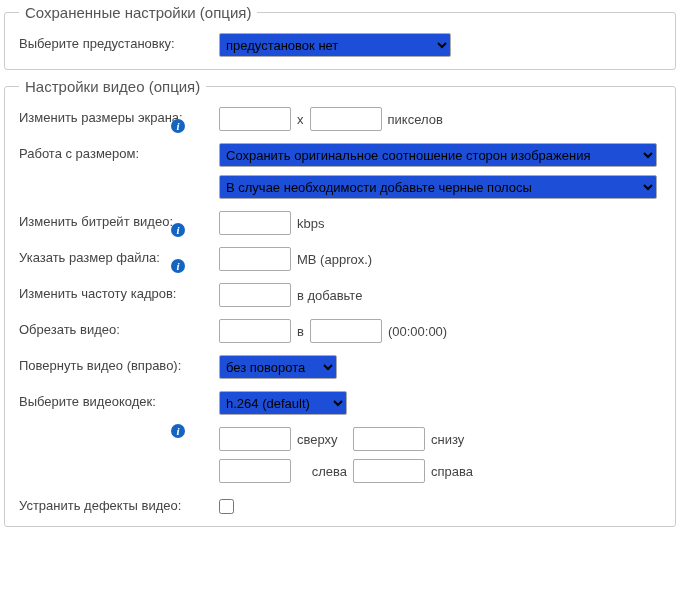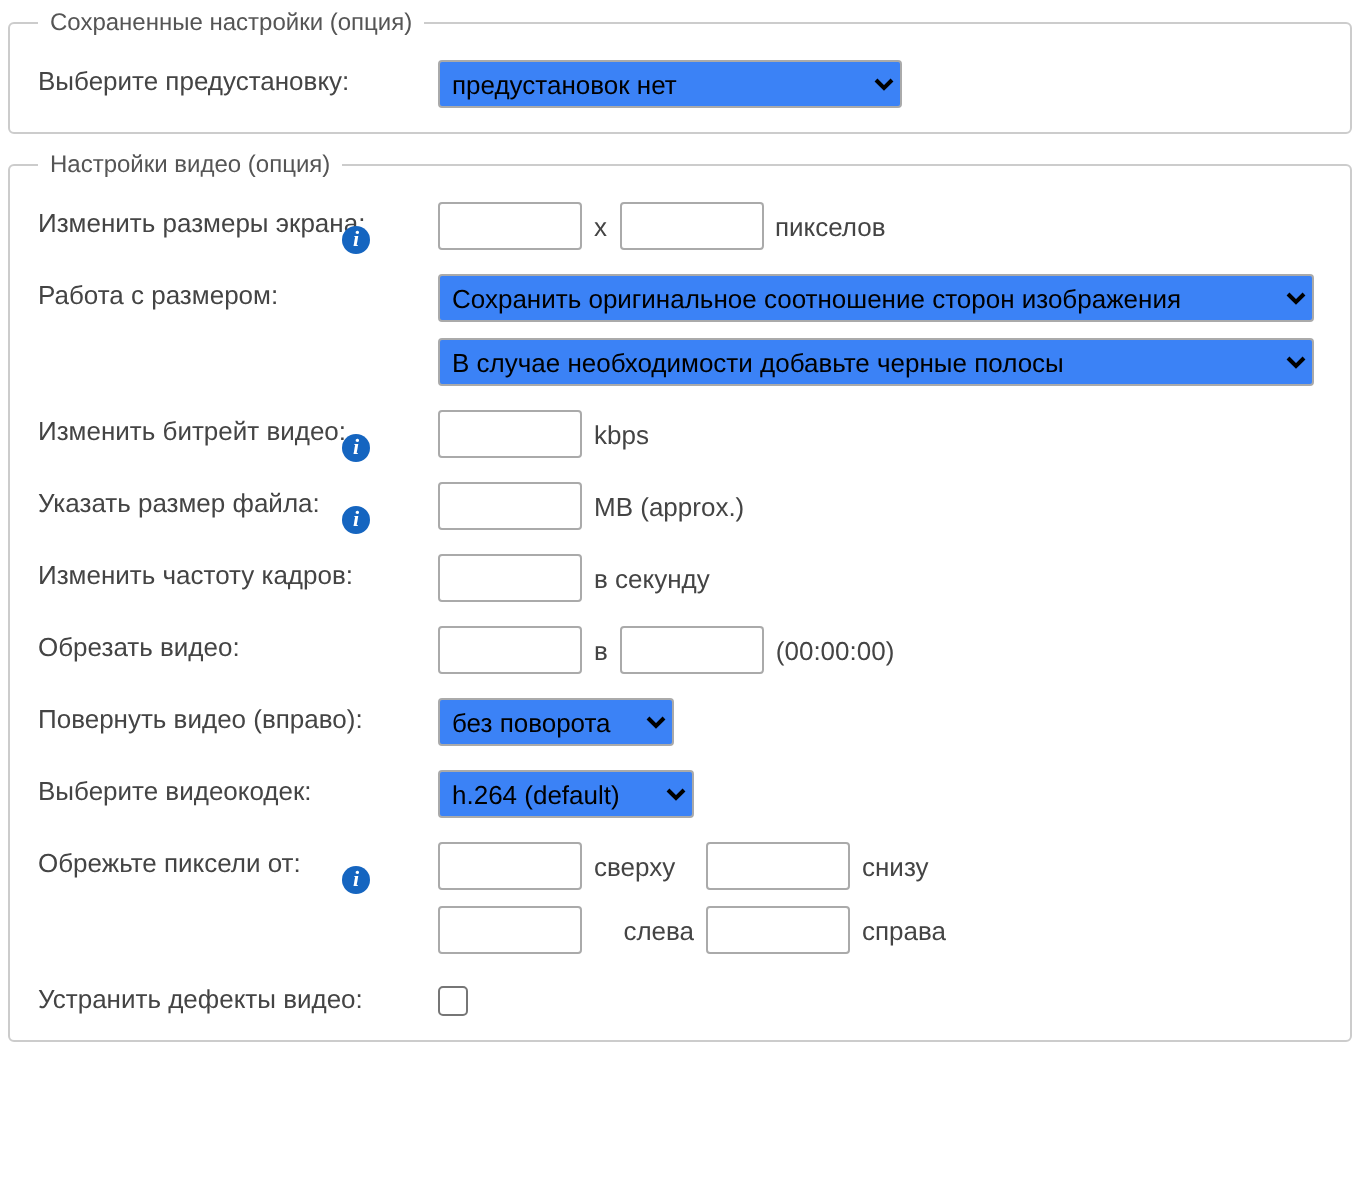--- a/index.html
+++ b/index.html
@@ -17,21 +17,21 @@
     }
     fieldset {
       border: 1px solid #ccc;
       border-radius: 3px;
       padding: 12px 14px;
       margin-bottom: 8px;
     }
     legend {
       padding: 0 6px;
       color: #555;
-      font-size: 12px;
+      font-size: 15px;
     }
     .row {
       display: flex;
       align-items: flex-start;
       margin-bottom: 12px;
     }
     .row:last-child {
       margin-bottom: 0;
       justify-content: space-between;
     }
@@ -62,21 +62,21 @@
       border-radius: 2px;
       padding: 2px 4px;
       font-size: 13px;
       background: #fff;
     }
     select {
       height: 24px;
       border: 1px solid #aaa;
       border-radius: 2px;
       font-size: 13px;
-      background: #3b82f6;
+      background: #1d4ed8;
       padding: 1px 2px;
     }
     input[type="checkbox"] {
       width: 15px;
       height: 15px;
       margin-top: 4px;
     }
     .w-small {
       width: 72px;
     }
@@ -177,21 +177,21 @@
       <span class="unit">MB (approx.)</span>
     </div>
   </div>
 
   <div class="row">
     <div class="label-col">
       <span>Изменить частоту кадров:</span>
     </div>
     <div class="controls-col">
       <input type="text" class="w-small" style="">
-      <span class="unit">в секунду</span>
+      <span class="unit">в добавьте</span>
     </div>
   </div>
 
   <div class="row">
     <div class="label-col">
       <span>Обрезать видео:</span>
     </div>
     <div class="controls-col">
       <input type="text" class="w-small" style="">
       <span class="unit">в</span>
@@ -218,21 +218,20 @@
     </div>
     <div class="controls-col">
       <select style="width:128px;">
         <option>h.264 (default)</option>
       </select>
     </div>
   </div>
 
   <div class="row">
     <div class="label-col" style="padding-bottom:6px;">
-      <span>Обрежьте пиксели от:</span>
       <span class="info-icon">i</span>
     </div>
     <div class="controls-stack">
       <div class="controls-col">
         <input type="text" class="w-med" style="">
         <span class="unit" style="width:50px;">сверху</span>
         <input type="text" class="w-med" style="">
         <span class="unit">снизу</span>
       </div>
       <div class="controls-col">

